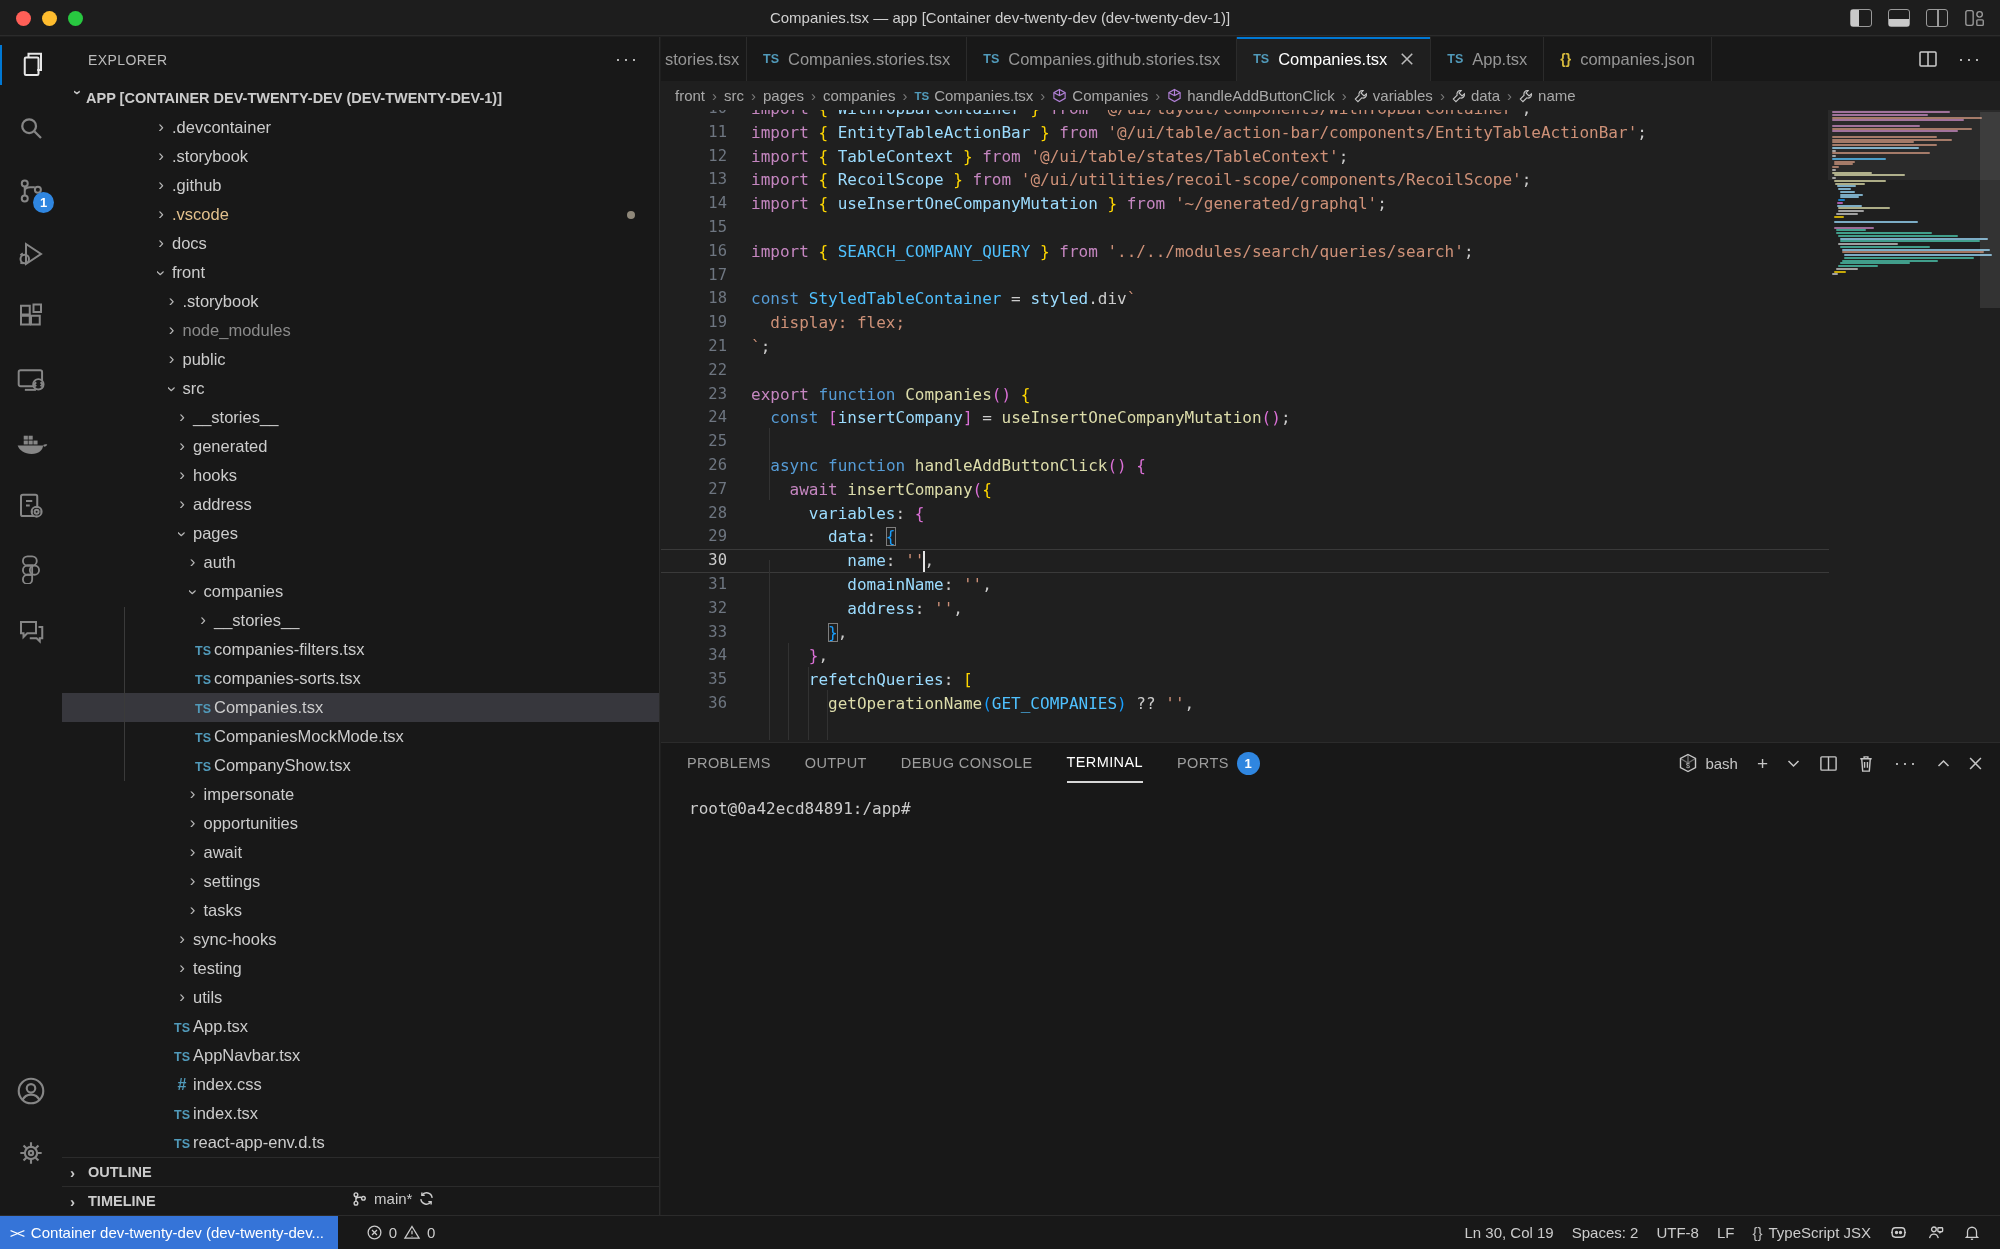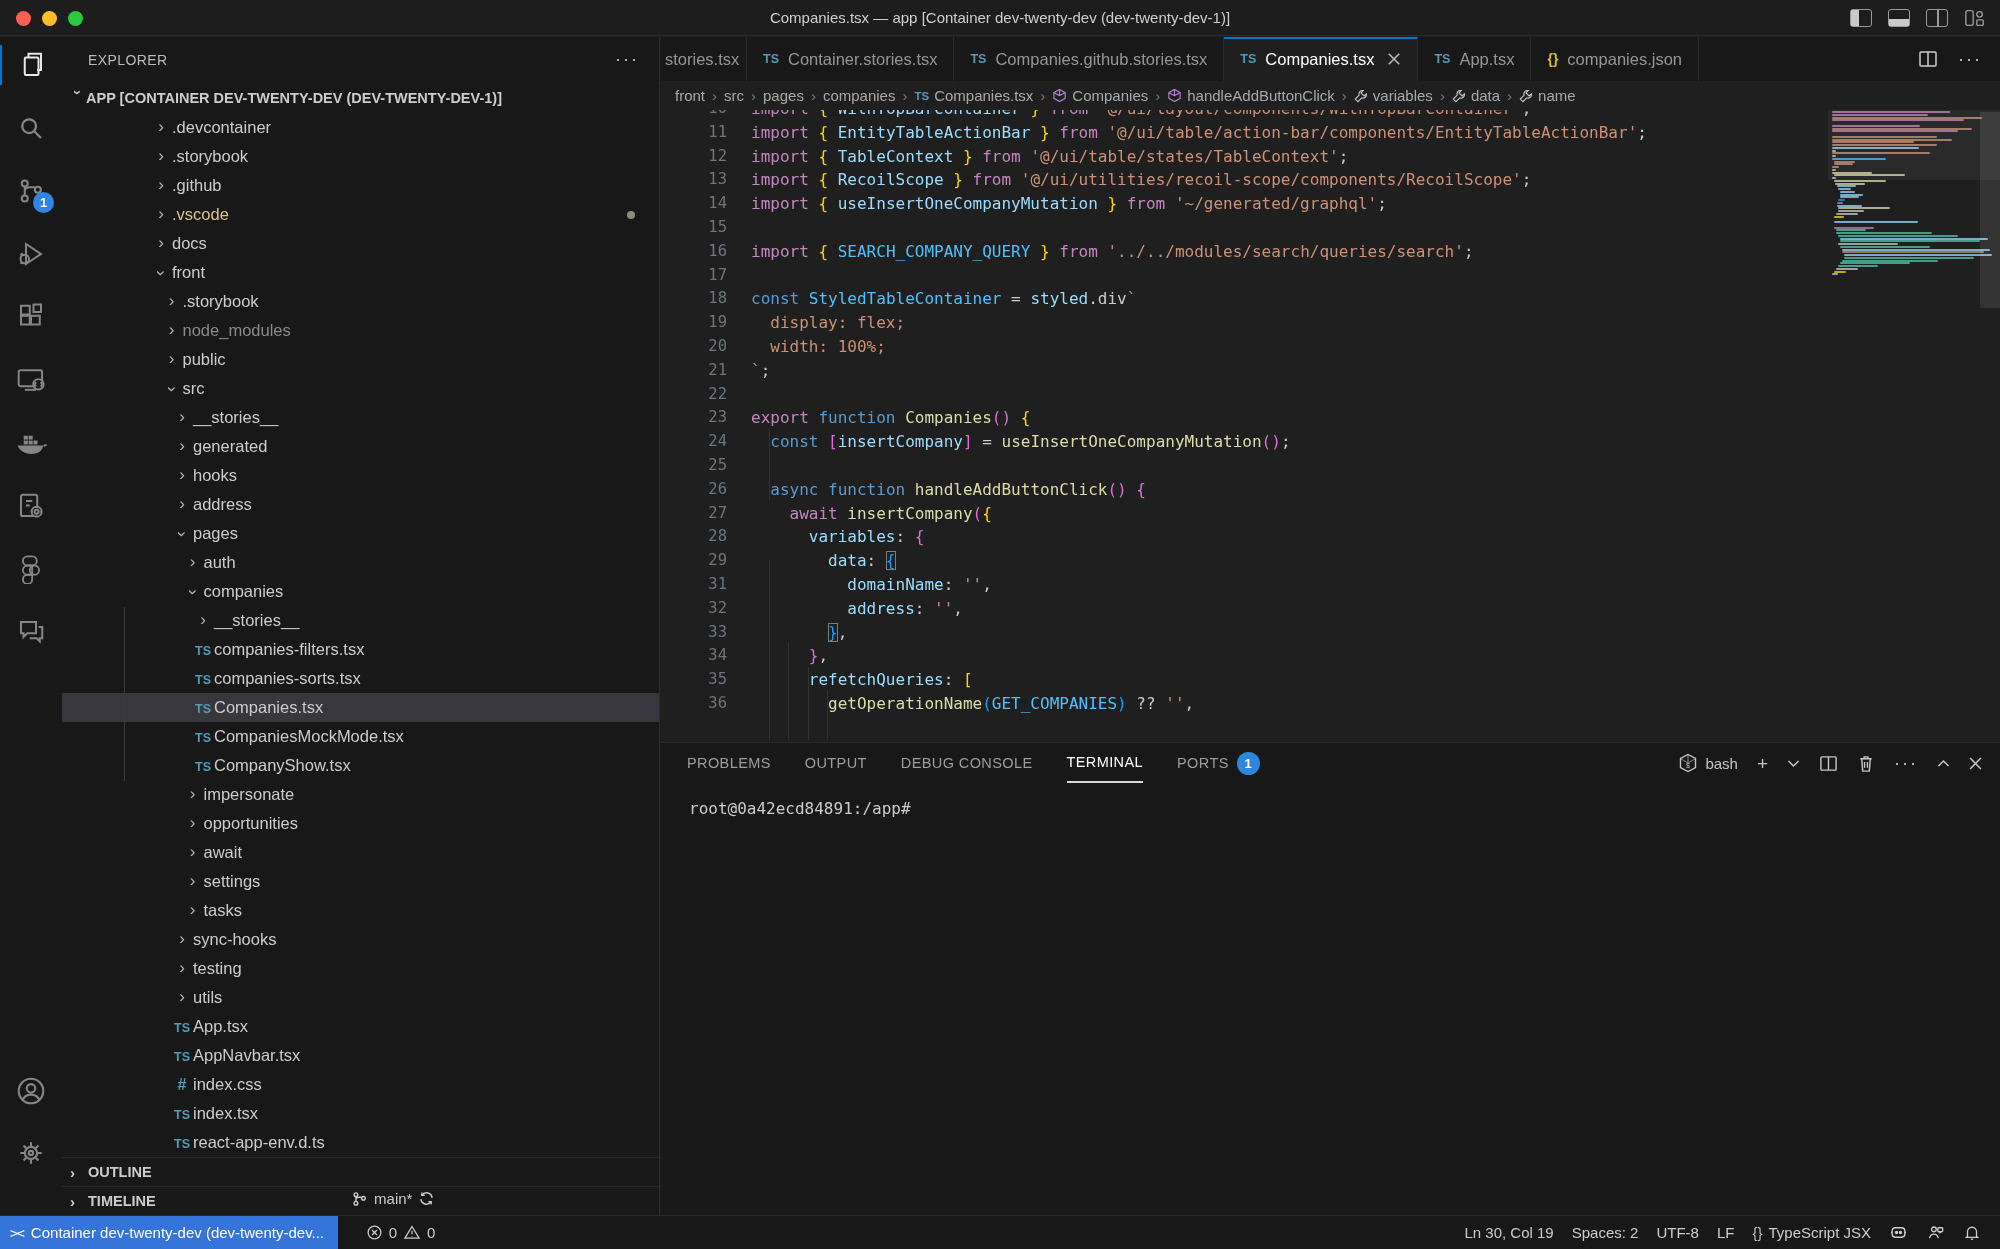--- a/index.html
+++ b/index.html
@@ -393,21 +393,21 @@
       </div>
   </aside>
 
   <div class="code-bg"></div>
   <div class="tabbar" id="tabs">
       <div class="tab partial">
         <span>stories.tsx</span>
       </div>
       <div class="tab">
         <span class="ti-ts">TS</span>
-        <span>Container.stories.tsx</span>
+        <span>Companies.stories.tsx</span>
       </div>
       <div class="tab">
         <span class="ti-ts">TS</span>
         <span>Companies.github.stories.tsx</span>
       </div>
       <div class="tab active">
         <span class="ti-ts">TS</span>
         <span>Companies.tsx</span>
         <span class="close">
           <svg width="14" height="14" viewBox="0 0 12 12" fill="none" stroke="#ccc" stroke-width="1.3">
@@ -506,30 +506,30 @@
       <div class="cline"><span class="gut">10</span><span class="txt"><span style="color: rgb(197, 134, 192);">import </span><span style="color: rgb(255, 215, 0);">{</span><span style="color: rgb(156, 220, 254);"> WithTopBarContainer </span><span style="color: rgb(255, 215, 0);">}</span><span style="color: rgb(204, 204, 204);"> </span><span style="color: rgb(197, 134, 192);">from</span><span style="color: rgb(204, 204, 204);"> </span><span style="color: rgb(206, 145, 120);">'@/ui/layout/components/WithTopBarContainer'</span><span style="color: rgb(204, 204, 204);">;</span></span></div>
       <div class="cline"><span class="gut">11</span><span class="txt"><span style="color: rgb(197, 134, 192);">import </span><span style="color: rgb(255, 215, 0);">{</span><span style="color: rgb(156, 220, 254);"> EntityTableActionBar </span><span style="color: rgb(255, 215, 0);">}</span><span style="color: rgb(204, 204, 204);"> </span><span style="color: rgb(197, 134, 192);">from</span><span style="color: rgb(204, 204, 204);"> </span><span style="color: rgb(206, 145, 120);">'@/ui/table/action-bar/components/EntityTableActionBar'</span><span style="color: rgb(204, 204, 204);">;</span></span></div>
       <div class="cline"><span class="gut">12</span><span class="txt"><span style="color: rgb(197, 134, 192);">import </span><span style="color: rgb(255, 215, 0);">{</span><span style="color: rgb(156, 220, 254);"> TableContext </span><span style="color: rgb(255, 215, 0);">}</span><span style="color: rgb(204, 204, 204);"> </span><span style="color: rgb(197, 134, 192);">from</span><span style="color: rgb(204, 204, 204);"> </span><span style="color: rgb(206, 145, 120);">'@/ui/table/states/TableContext'</span><span style="color: rgb(204, 204, 204);">;</span></span></div>
       <div class="cline"><span class="gut">13</span><span class="txt"><span style="color: rgb(197, 134, 192);">import </span><span style="color: rgb(255, 215, 0);">{</span><span style="color: rgb(156, 220, 254);"> RecoilScope </span><span style="color: rgb(255, 215, 0);">}</span><span style="color: rgb(204, 204, 204);"> </span><span style="color: rgb(197, 134, 192);">from</span><span style="color: rgb(204, 204, 204);"> </span><span style="color: rgb(206, 145, 120);">'@/ui/utilities/recoil-scope/components/RecoilScope'</span><span style="color: rgb(204, 204, 204);">;</span></span></div>
       <div class="cline"><span class="gut">14</span><span class="txt"><span style="color: rgb(197, 134, 192);">import </span><span style="color: rgb(255, 215, 0);">{</span><span style="color: rgb(156, 220, 254);"> useInsertOneCompanyMutation </span><span style="color: rgb(255, 215, 0);">}</span><span style="color: rgb(204, 204, 204);"> </span><span style="color: rgb(197, 134, 192);">from</span><span style="color: rgb(204, 204, 204);"> </span><span style="color: rgb(206, 145, 120);">'~/generated/graphql'</span><span style="color: rgb(204, 204, 204);">;</span></span></div>
       <div class="cline"><span class="gut">15</span><span class="txt"></span></div>
       <div class="cline"><span class="gut">16</span><span class="txt"><span style="color: rgb(197, 134, 192);">import </span><span style="color: rgb(255, 215, 0);">{</span><span style="color: rgb(204, 204, 204);"> </span><span style="color: rgb(79, 193, 255);">SEARCH_COMPANY_QUERY</span><span style="color: rgb(204, 204, 204);"> </span><span style="color: rgb(255, 215, 0);">}</span><span style="color: rgb(204, 204, 204);"> </span><span style="color: rgb(197, 134, 192);">from</span><span style="color: rgb(204, 204, 204);"> </span><span style="color: rgb(206, 145, 120);">'../../modules/search/queries/search'</span><span style="color: rgb(204, 204, 204);">;</span></span></div>
       <div class="cline"><span class="gut">17</span><span class="txt"></span></div>
       <div class="cline"><span class="gut">18</span><span class="txt"><span style="color: rgb(86, 156, 214);">const</span><span style="color: rgb(204, 204, 204);"> </span><span style="color: rgb(79, 193, 255);">StyledTableContainer</span><span style="color: rgb(204, 204, 204);"> = </span><span style="color: rgb(156, 220, 254);">styled</span><span style="color: rgb(204, 204, 204);">.</span><span style="color: rgb(204, 204, 204);">div</span><span style="color: rgb(206, 145, 120);">`</span></span></div>
       <div class="cline"><span class="gut">19</span><span class="txt"><span style="color: rgb(206, 145, 120);">  display: flex;</span></span></div>
-      <div class="cline"><span class="gut">20</span><span class="txt"><span style="color: rgb(206, 145, 120);">  width: 100%;</span></span></div>
       <div class="cline"><span class="gut">21</span><span class="txt"><span style="color: rgb(206, 145, 120);">`</span><span style="color: rgb(204, 204, 204);">;</span></span></div>
       <div class="cline"><span class="gut">22</span><span class="txt"></span></div>
       <div class="cline"><span class="gut">23</span><span class="txt"><span style="color: rgb(197, 134, 192);">export</span><span style="color: rgb(204, 204, 204);"> </span><span style="color: rgb(86, 156, 214);">function</span><span style="color: rgb(204, 204, 204);"> </span><span style="color: rgb(220, 220, 170);">Companies</span><span style="color: rgb(218, 112, 214);">(</span><span style="color: rgb(218, 112, 214);">)</span><span style="color: rgb(204, 204, 204);"> </span><span style="color: rgb(255, 215, 0);">{</span></span></div>
       <div class="cline"><span class="gut">24</span><span class="txt"><span style="color: rgb(204, 204, 204);">  </span><span style="color: rgb(86, 156, 214);">const</span><span style="color: rgb(204, 204, 204);"> </span><span style="color: rgb(218, 112, 214);">[</span><span style="color: rgb(156, 220, 254);">insertCompany</span><span style="color: rgb(218, 112, 214);">]</span><span style="color: rgb(204, 204, 204);"> = </span><span style="color: rgb(220, 220, 170);">useInsertOneCompanyMutation</span><span style="color: rgb(218, 112, 214);">(</span><span style="color: rgb(218, 112, 214);">)</span><span style="color: rgb(204, 204, 204);">;</span></span></div>
       <div class="cline"><span class="gut">25</span><span class="txt"></span></div>
       <div class="cline"><span class="gut">26</span><span class="txt"><span style="color: rgb(204, 204, 204);">  </span><span style="color: rgb(86, 156, 214);">async</span><span style="color: rgb(204, 204, 204);"> </span><span style="color: rgb(86, 156, 214);">function</span><span style="color: rgb(204, 204, 204);"> </span><span style="color: rgb(220, 220, 170);">handleAddButtonClick</span><span style="color: rgb(218, 112, 214);">(</span><span style="color: rgb(218, 112, 214);">)</span><span style="color: rgb(204, 204, 204);"> </span><span style="color: rgb(218, 112, 214);">{</span></span></div>
       <div class="cline"><span class="gut">27</span><span class="txt"><span style="color: rgb(204, 204, 204);">    </span><span style="color: rgb(197, 134, 192);">await</span><span style="color: rgb(204, 204, 204);"> </span><span style="color: rgb(220, 220, 170);">insertCompany</span><span style="color: rgb(218, 112, 214);">(</span><span style="color: rgb(255, 215, 0);">{</span></span></div>
       <div class="cline"><span class="gut">28</span><span class="txt"><span style="color: rgb(204, 204, 204);">      </span><span style="color: rgb(156, 220, 254);">variables</span><span style="color: rgb(204, 204, 204);">: </span><span style="color: rgb(218, 112, 214);">{</span></span></div>
       <div class="cline"><span class="gut">29</span><span class="txt"><span style="color: rgb(204, 204, 204);">        </span><span style="color: rgb(156, 220, 254);">data</span><span style="color: rgb(204, 204, 204);">: </span><span class="match" style="color: rgb(23, 159, 255);">{</span></span></div>
+      <div class="cline current"><span class="gut">30</span><span class="txt"><span style="color: rgb(204, 204, 204);">          </span><span style="color: rgb(156, 220, 254);">name</span><span style="color: rgb(204, 204, 204);">: </span><span style="color: rgb(206, 145, 120);">''</span><span class="cursor"></span><span style="color: rgb(204, 204, 204);">,</span></span></div>
       <div class="cline"><span class="gut">31</span><span class="txt"><span style="color: rgb(204, 204, 204);">          </span><span style="color: rgb(156, 220, 254);">domainName</span><span style="color: rgb(204, 204, 204);">: </span><span style="color: rgb(206, 145, 120);">''</span><span style="color: rgb(204, 204, 204);">,</span></span></div>
       <div class="cline"><span class="gut">32</span><span class="txt"><span style="color: rgb(204, 204, 204);">          </span><span style="color: rgb(156, 220, 254);">address</span><span style="color: rgb(204, 204, 204);">: </span><span style="color: rgb(206, 145, 120);">''</span><span style="color: rgb(204, 204, 204);">,</span></span></div>
       <div class="cline"><span class="gut">33</span><span class="txt"><span style="color: rgb(204, 204, 204);">        </span><span class="match" style="color: rgb(23, 159, 255);">}</span><span style="color: rgb(204, 204, 204);">,</span></span></div>
       <div class="cline"><span class="gut">34</span><span class="txt"><span style="color: rgb(204, 204, 204);">      </span><span style="color: rgb(218, 112, 214);">}</span><span style="color: rgb(204, 204, 204);">,</span></span></div>
       <div class="cline"><span class="gut">35</span><span class="txt"><span style="color: rgb(204, 204, 204);">      </span><span style="color: rgb(156, 220, 254);">refetchQueries</span><span style="color: rgb(204, 204, 204);">: </span><span style="color: rgb(255, 215, 0);">[</span></span></div>
       <div class="cline"><span class="gut">36</span><span class="txt"><span style="color: rgb(204, 204, 204);">        </span><span style="color: rgb(220, 220, 170);">getOperationName</span><span style="color: rgb(23, 159, 255);">(</span><span style="color: rgb(79, 193, 255);">GET_COMPANIES</span><span style="color: rgb(23, 159, 255);">)</span><span style="color: rgb(204, 204, 204);"> </span><span style="color: rgb(204, 204, 204);">??</span><span style="color: rgb(204, 204, 204);"> </span><span style="color: rgb(206, 145, 120);">''</span><span style="color: rgb(204, 204, 204);">,</span></span></div>
     </div>
   <div class="minimap" id="minimap">
       <div class="mm-bar" style="left: 4px; top: 30px; width: 118px; background: rgb(197, 134, 192);"></div>
       <div class="mm-bar" style="left: 4px; top: 32.75px; width: 96px; background: rgb(197, 134, 192);"></div>

